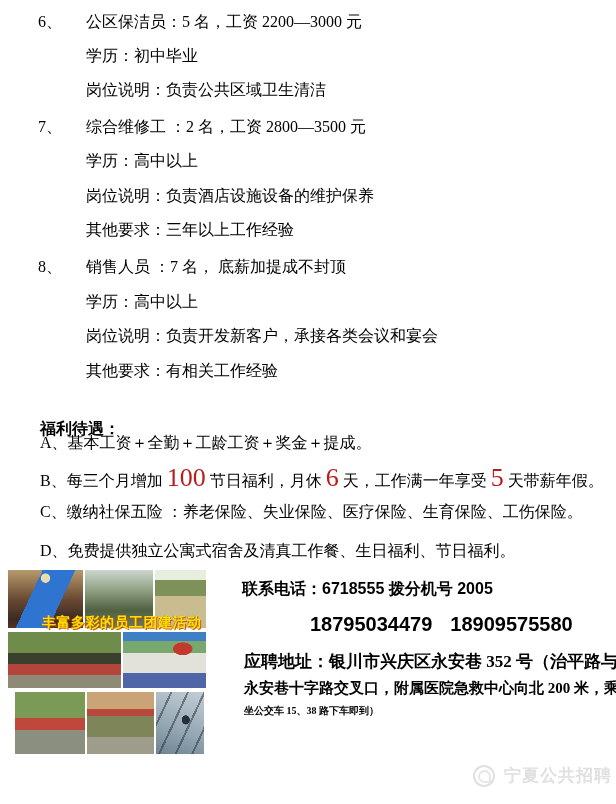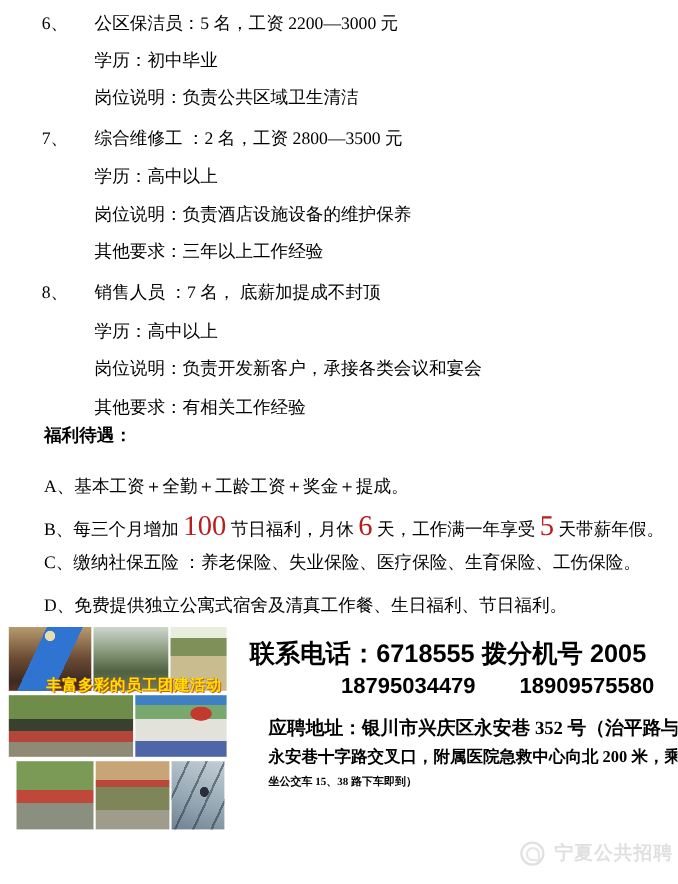--- a/index.html
+++ b/index.html
@@ -47,28 +47,28 @@
         linear-gradient(200deg,#c3ced6,#93a6b2 60%,#6e8291); }
   .caption {
     position:absolute; left:34px; top:44px; font-size:14px; font-weight:bold;
     letter-spacing:0.5px; color:#ffe000; white-space:nowrap;
     text-shadow:1px 1px 0 rgba(190,80,10,.9), -1px 0 0 rgba(190,80,10,.5);
     font-family:"Liberation Sans","DejaVu Sans",sans-serif;
   }
 
   
   .phone {
-    position:absolute; left:227px; top:579px; font-size:23px; font-weight:bold;
+    position:absolute; left:242px; top:579px; font-size:16px; font-weight:bold;
     font-family:"Liberation Sans","DejaVu Sans",sans-serif; white-space:nowrap;
   }
   .mobiles {
     position:absolute; left:310px; top:613px; font-size:20px; font-weight:bold;
     font-family:"Liberation Sans","DejaVu Sans",sans-serif; white-space:nowrap;
   }
-  .mobiles .m2 { margin-left:40px; }
+  .mobiles .m2 { margin-left:18px; }
   .addr { position:absolute; left:244px; font-weight:bold; white-space:nowrap; }
   .addr.a1 { top:650px; font-size:17px; }
   .addr.a2 { top:679px; font-size:15px; }
   .addr.a3 { top:704px; font-size:10px; }
 
   
   .footer {
     position:absolute; left:473px; top:764px; display:flex; align-items:center;
     color:#e0e0e0; font-family:"Liberation Sans","DejaVu Sans",sans-serif;text-align:center;
   }
@@ -103,21 +103,21 @@
   <div class="ln sub" style="top:221px">其他要求：三年以上工作经验</div>
 
   <div class="ln titleln" style="top:258px">
     <span class="jobnum">8、</span>
     <span>销售人员 ：7 名， 底薪加提成不封顶</span>
   </div>
   <div class="ln sub" style="top:293px">学历：高中以上</div>
   <div class="ln sub" style="top:327px">岗位说明：负责开发新客户，承接各类会议和宴会</div>
   <div class="ln sub" style="top:362px">其他要求：有相关工作经验</div>
 
-  <div class="ln heading" style="top:388px">福利待遇：</div>
+  <div class="ln heading" style="top:420px">福利待遇：</div>
   <div class="ln benefit" style="top:434px">A、基本工资＋全勤＋工龄工资＋奖金＋提成。</div>
   <div class="ln benefit" style="top:470px">
     <span>B、每三个月增加 </span><span class="hl">100</span><span> 节日福利，月休 </span><span class="hl">6</span><span> 天，工作满一年享受 </span><span class="hl">5</span><span> 天带薪年假。</span>
   </div>
   <div class="ln benefit" style="top:503px">C、缴纳社保五险 ：养老保险、失业保险、医疗保险、生育保险、工伤保险。</div>
   <div class="ln benefit" style="top:542px">D、免费提供独立公寓式宿舍及清真工作餐、生日福利、节日福利。</div>
 
   <div class="collage">
     <div class="crow r1">
       <div class="ph p1"></div>

